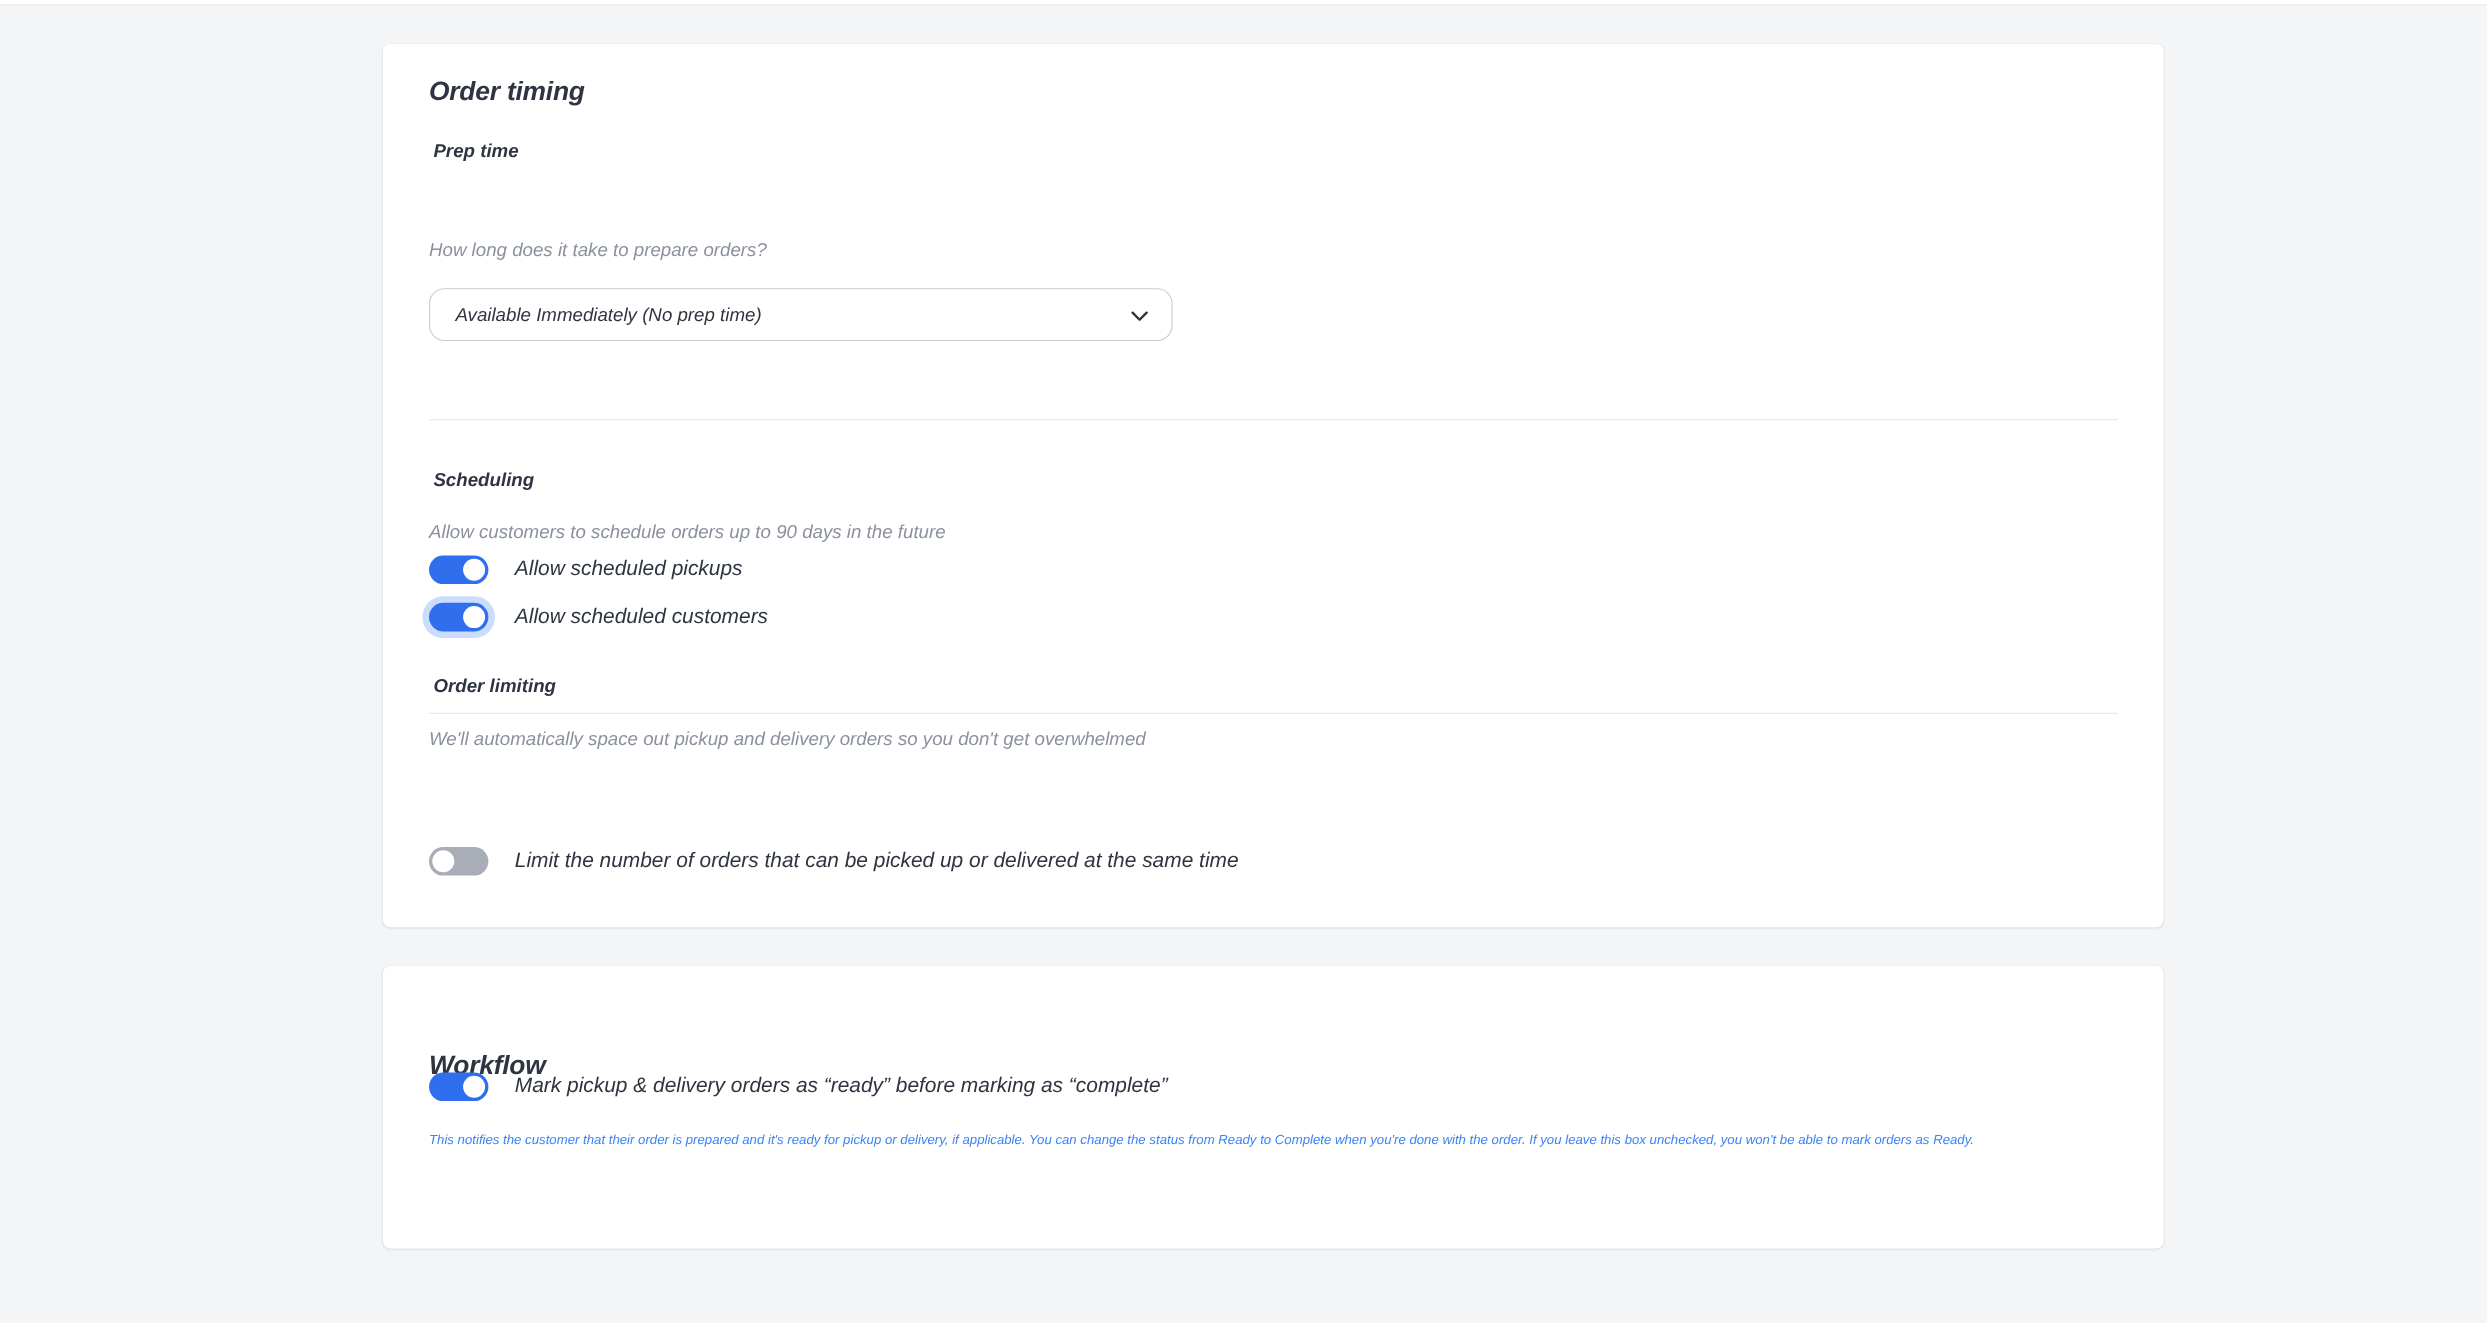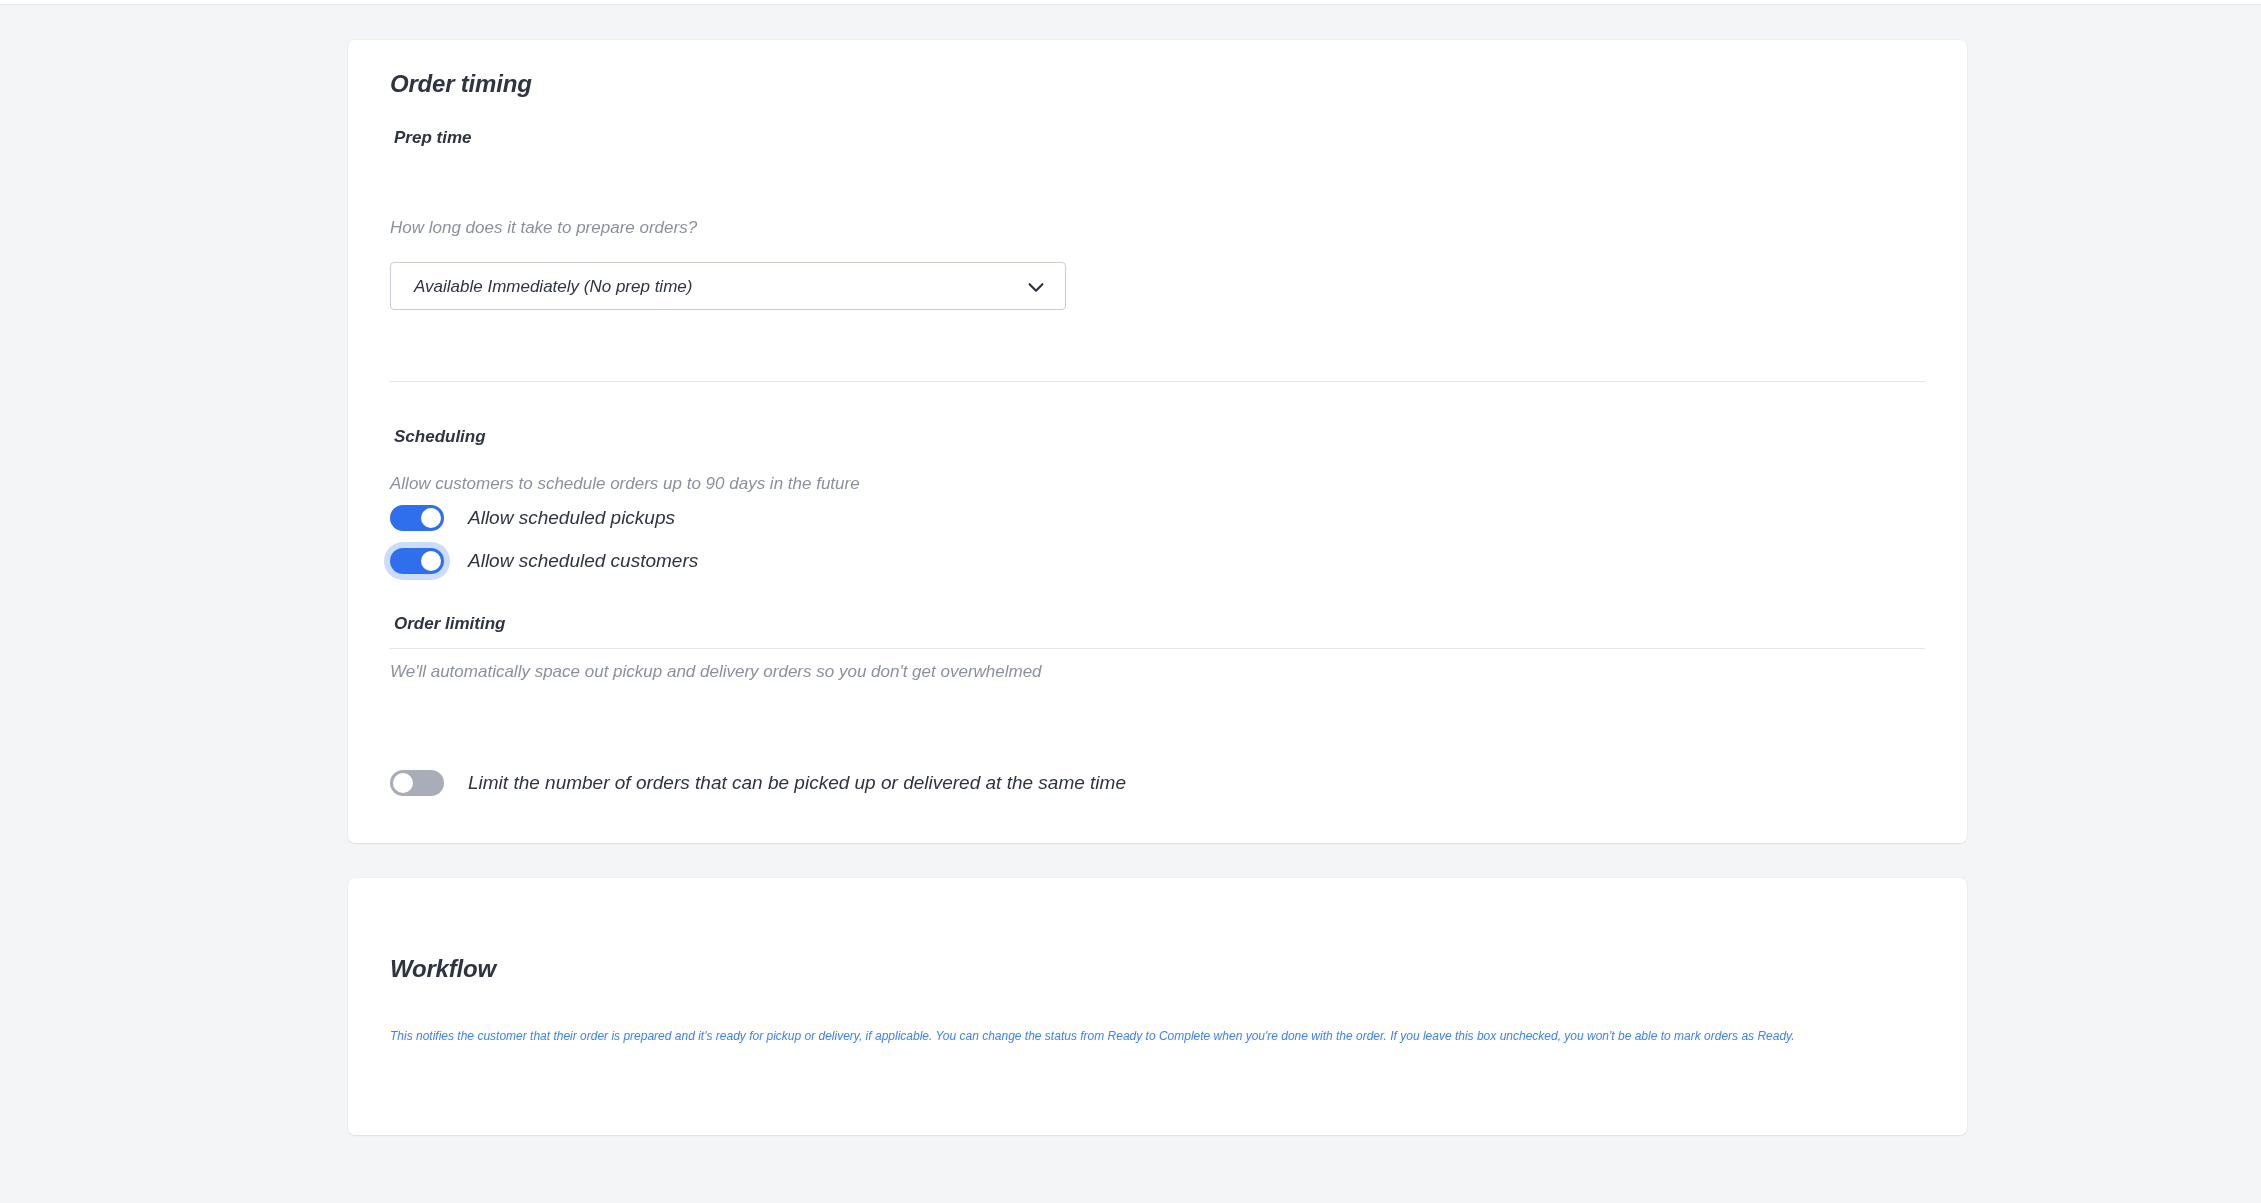--- a/index.html
+++ b/index.html
@@ -92,21 +92,21 @@
     top: 222px;
     width: 676px;
     height: 48px;
   }
 
   .select-box {
     width: 100%;
     height: 100%;
     background: #ffffff;
     border: 1px solid #c9ccd4;
-    border-radius: 4px;
+    border-radius: 14px;
     display: flex;
     align-items: center;
     justify-content: space-between;
     padding: 2px 18px 0 23px;
     cursor: pointer;
   }
 
   .select-value {
     font-size: 17px;
     color: #2e3440;
@@ -247,18 +247,24 @@
       </div>
       <span class="toggle-label">Limit the number of orders that can be picked up or delivered at the same time</span>
     </div>
 
   </div>
 
   <div class="card" id="card-workflow">
 
     <div class="card-title">Workflow</div>
 
+    <div class="toggle-row" id="row-ready">
+      <div class="toggle on">
+        <div class="knob"></div>
+      </div>
+      <span class="toggle-label">Mark pickup &amp; delivery orders as “ready” before marking as “complete”</span>
+    </div>
 
     <div class="paragraph">This notifies the customer that their order is prepared and it's ready for pickup or delivery, if applicable. You can change the status from Ready to Complete when you're done with the order. If you leave this box unchecked, you won't be able to mark orders as Ready.</div>
 
   </div>
 
 </div>
 
 </body></html>

